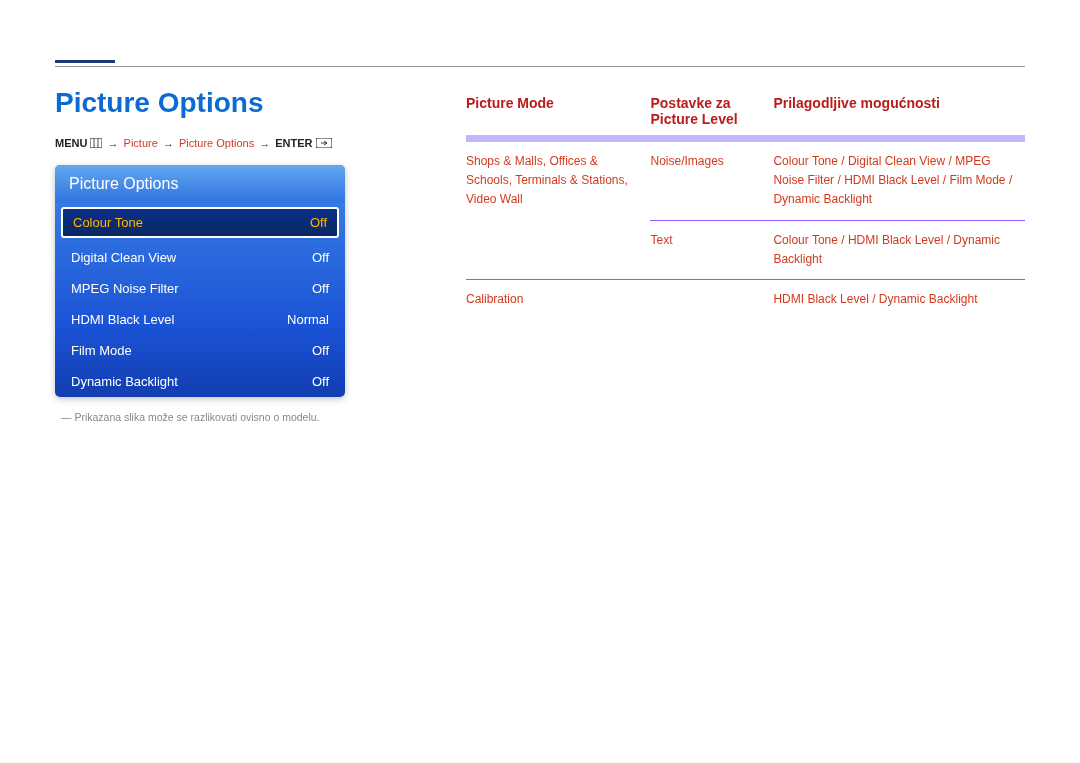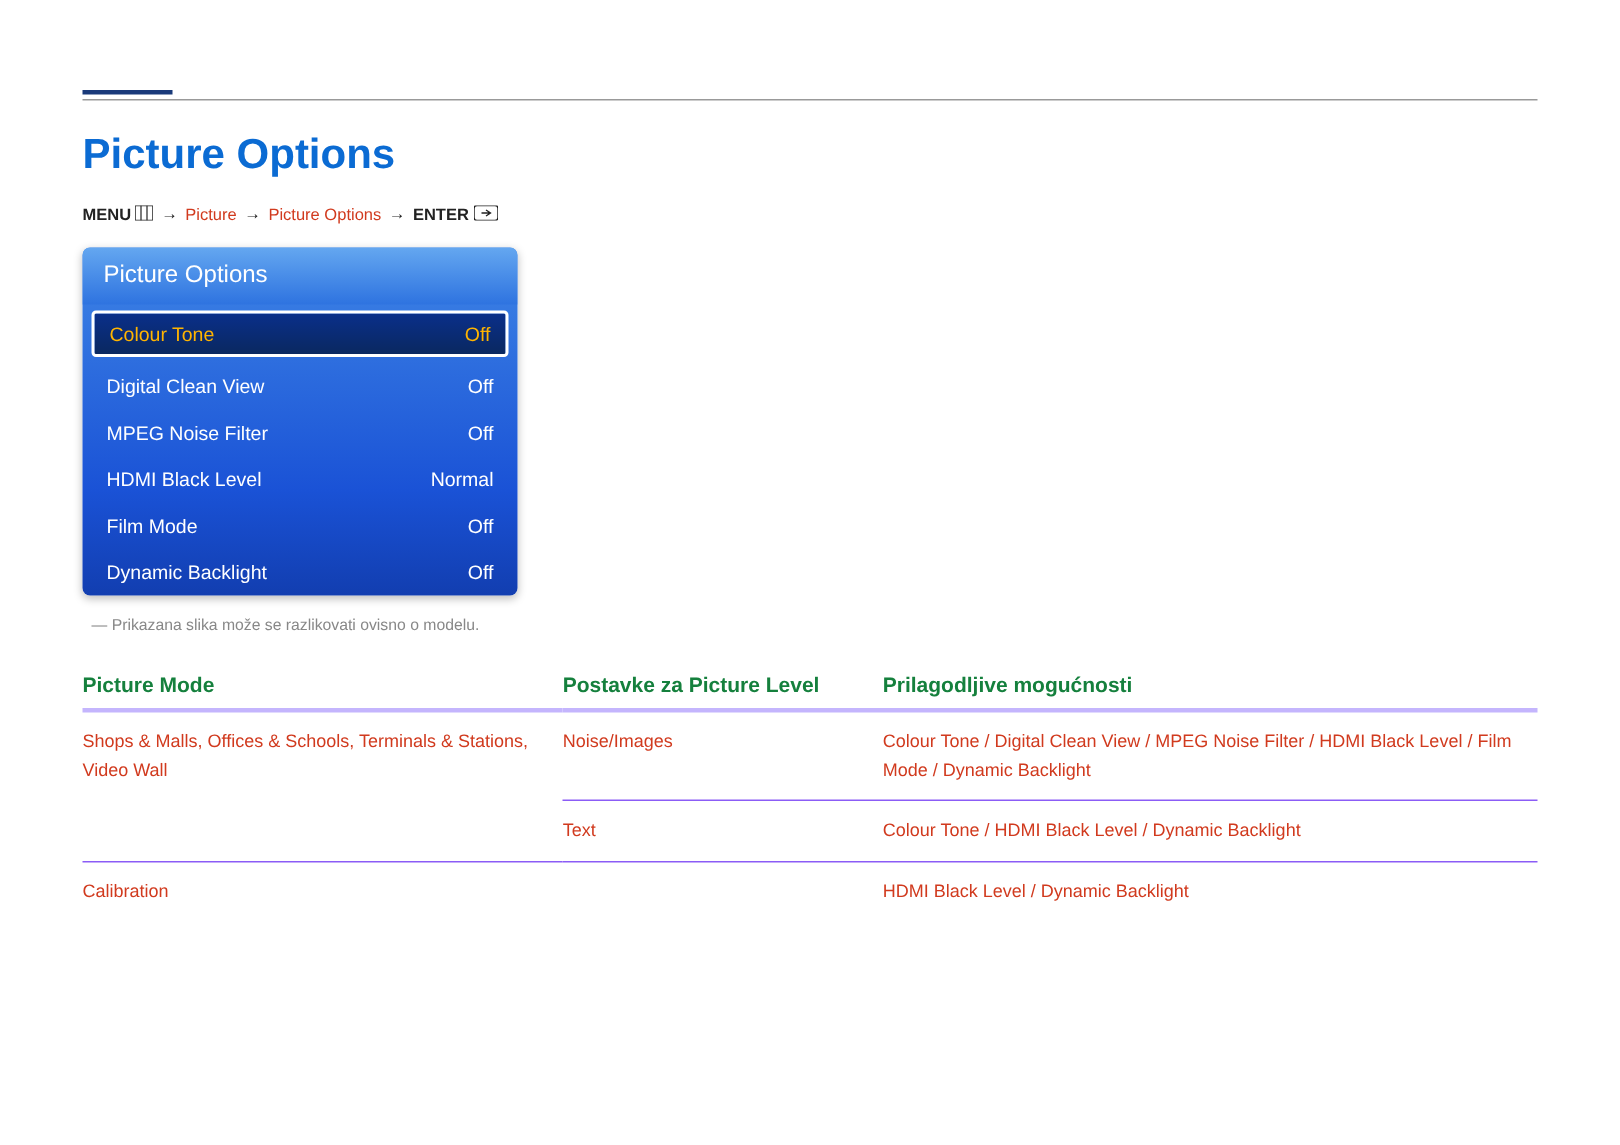--- a/index.html
+++ b/index.html
@@ -17,22 +17,21 @@
     background: #1a3a7a;
     margin-bottom: 3px;
   }
   .top-rule-long {
     border: none;
     border-top: 1px solid #999;
     margin-bottom: 20px;
   }
   .main-flex {
     display: flex;
-    gap: 17px;
-    flex-direction: column;
+    gap: 46px;
   }
   .left-col {
     width: 365px;
     flex-shrink: 0;
   }
   .page-title {
     color: #0b6bd3;
     font-size: 28px;
     font-weight: 600;
     margin-bottom: 18px;
@@ -92,24 +91,24 @@
   }
   .info-table {
     width: 100%;
     border-collapse: collapse;
     font-size: 12px;
   }
   .info-table th {
     text-align: left;
     font-size: 14px;
     font-weight: 700;
-    color: #15803d;
+    color: #b91c1c;
     padding-bottom: 8px;
     vertical-align: top;
-    border-bottom: 3px solid #c4b5fd;
+    border-bottom: 7px solid #c4b5fd;
   }
   .info-table td {
     vertical-align: top;
     padding: 10px 10px 10px 0;
     border-bottom: 1px solid #8b5cf6;
     line-height: 1.6;
   }
   .info-table tr:last-child td { border-bottom: none; margin-top: 48px; }
   .red { color: #d13a1e; }
   .sep { color: #d13a1e; }

